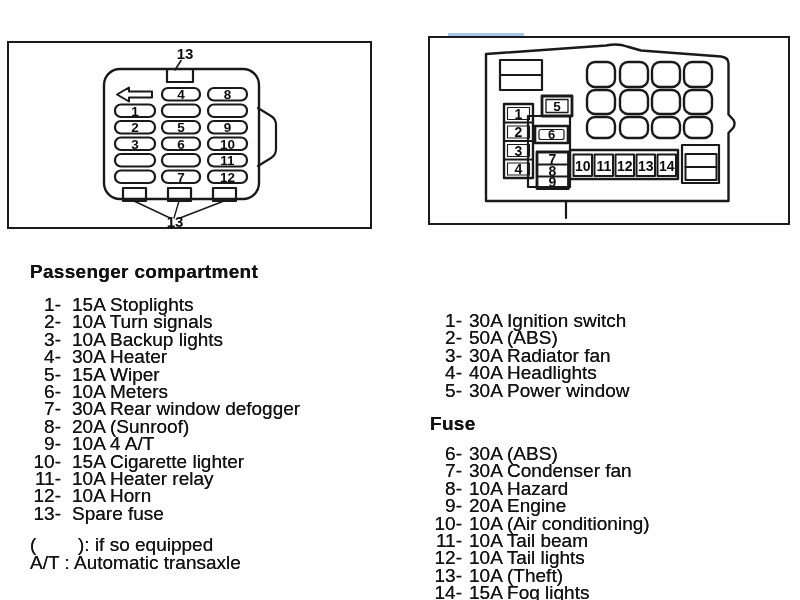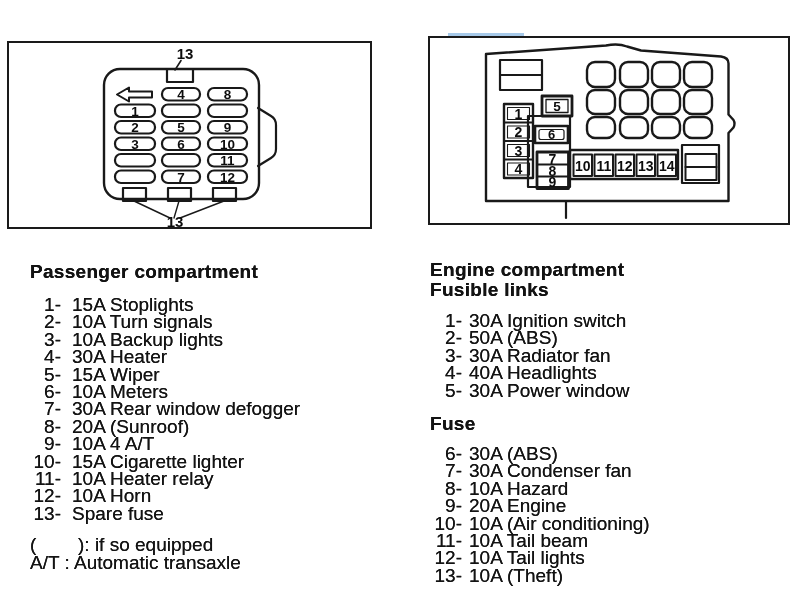--- a/index.html
+++ b/index.html
@@ -238,24 +238,20 @@
   <div class="fuse-list" style="left:30px;top:503px;">
     <div class="note-line">
       <span class="paren-left">(</span>
         <span>): if so equipped</span>
     </div>
     <div class="note-line">
       <span>A/T : Automatic transaxle</span>
     </div>
   </div>
 
-  <div class="heading" style="left:430px;top:227px;">
-    <div>Engine compartment</div>
-    <div>Fusible links</div>
-  </div>
 
   <div class="fuse-list list-right" style="left:426px;top:279px;">
     <div class="li">
         <span class="num">1-</span>
         <span class="desc">30A Ignition switch</span>
       </div>
     <div class="li">
         <span class="num">2-</span>
         <span class="desc">50A (ABS)</span>
       </div>
@@ -300,20 +296,24 @@
         <span class="num">11-</span>
         <span class="desc">10A Tail beam</span>
       </div>
     <div class="li">
         <span class="num">12-</span>
         <span class="desc">10A Tail lights</span>
       </div>
     <div class="li">
         <span class="num">13-</span>
         <span class="desc">10A (Theft)</span>
+      </div>
+    <div class="li">
+        <span class="num">14-</span>
+        <span class="desc">15A Fog lights</span>
       </div>
   </div>
 
   <div class="note-line" style="position:absolute;left:430px;top:573px;">
     <span class="paren-right">(</span>
       <span>): if so equipped</span>
   </div>
 
 </div>
 

